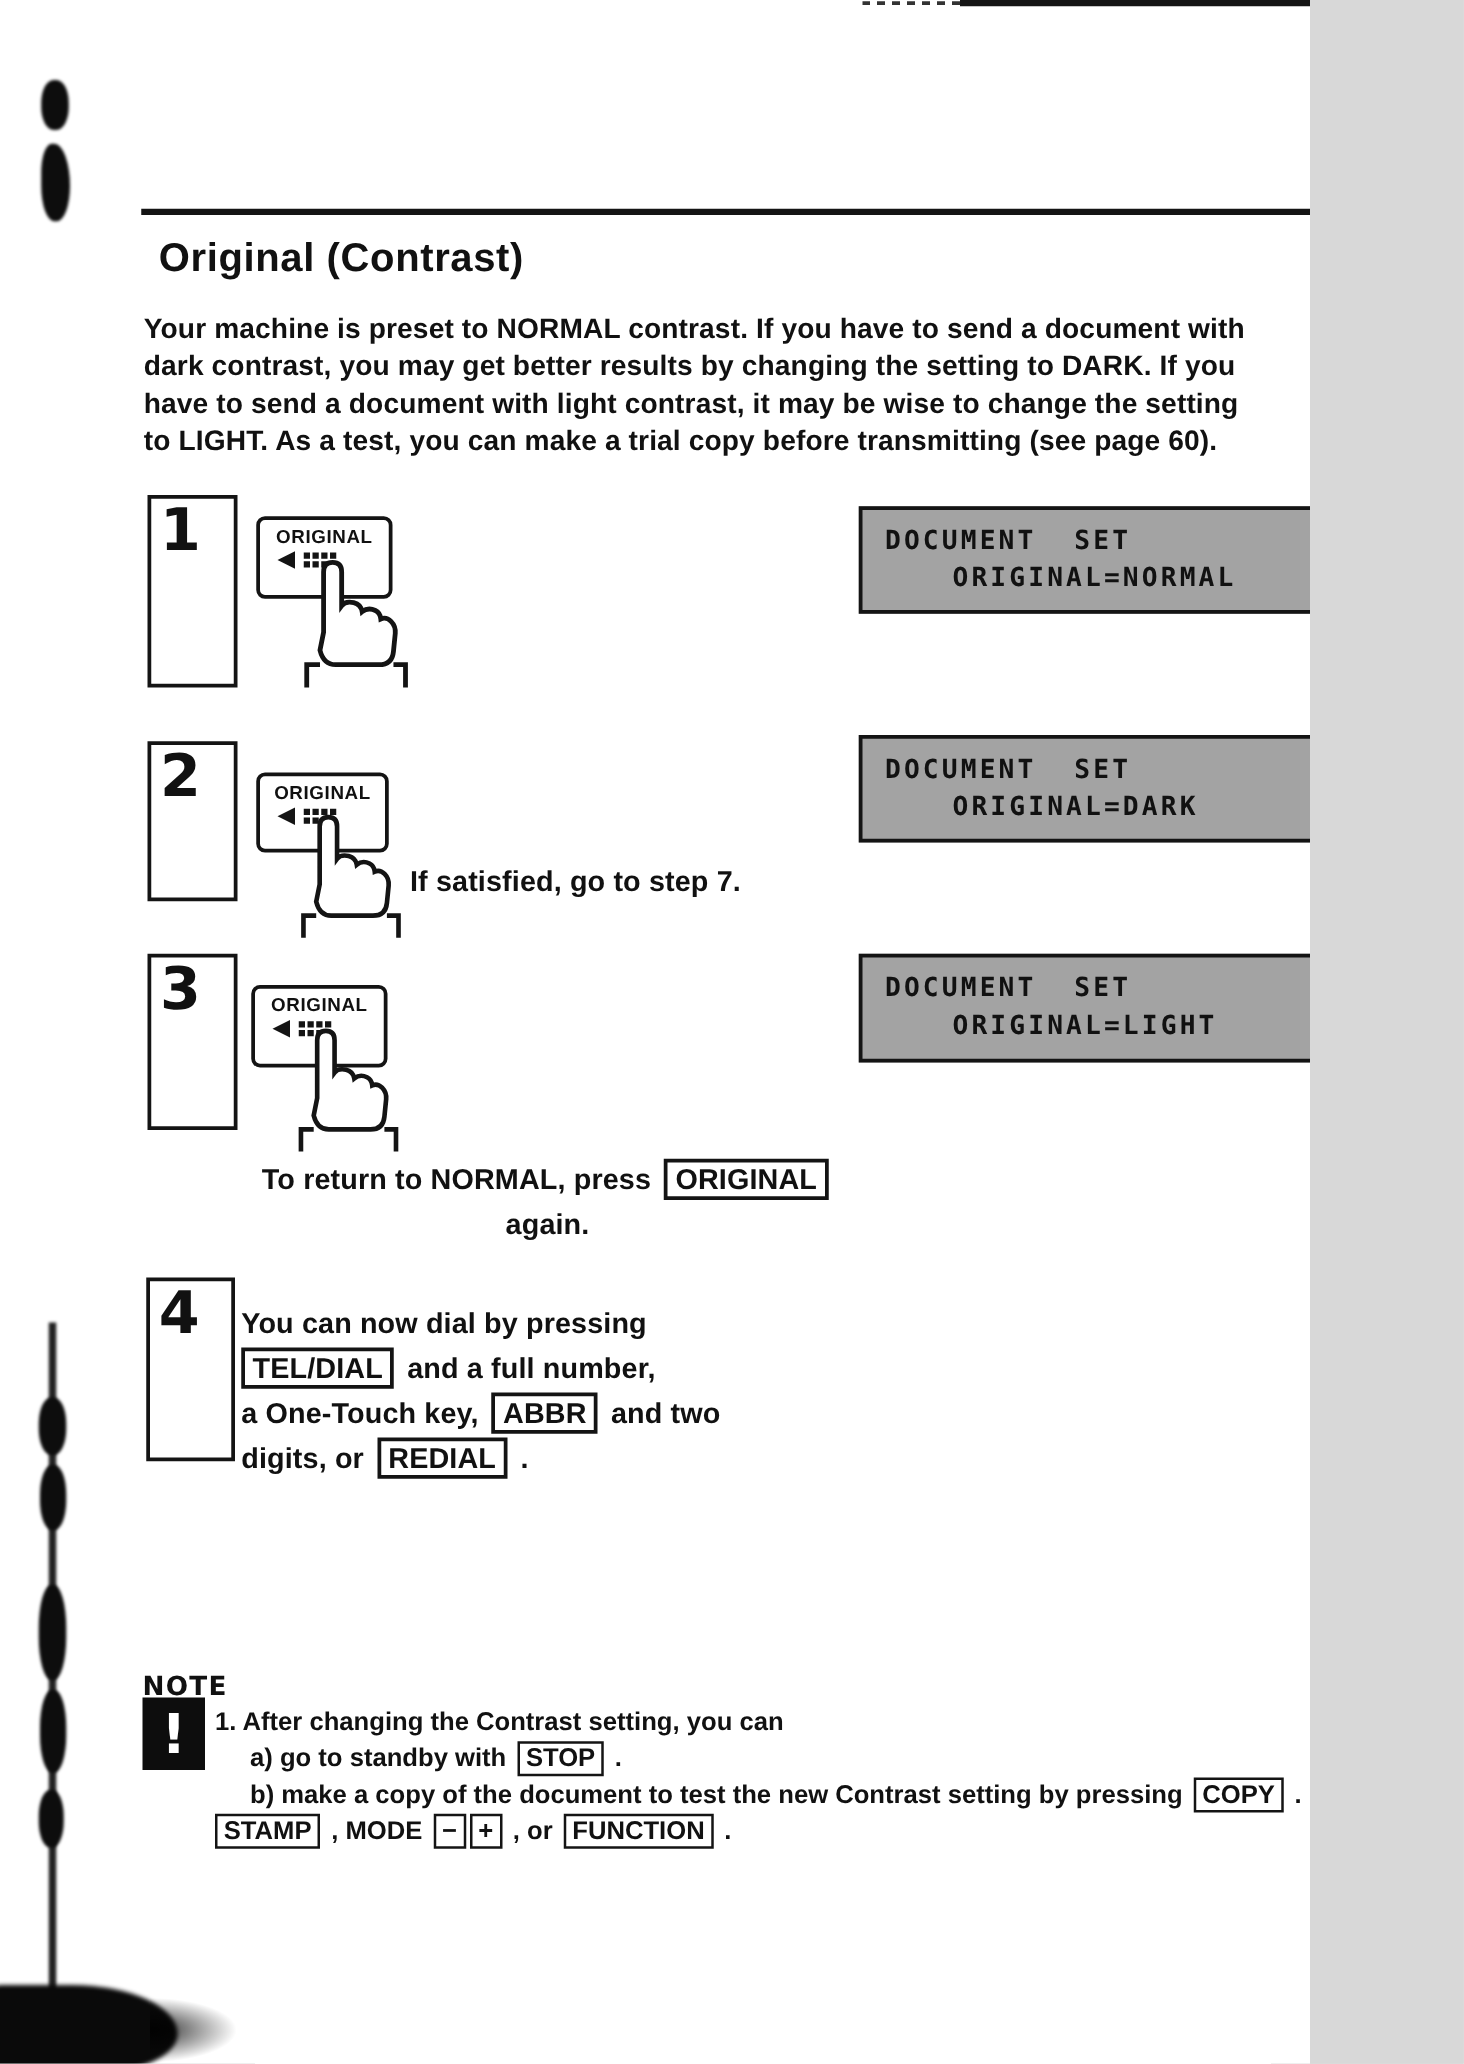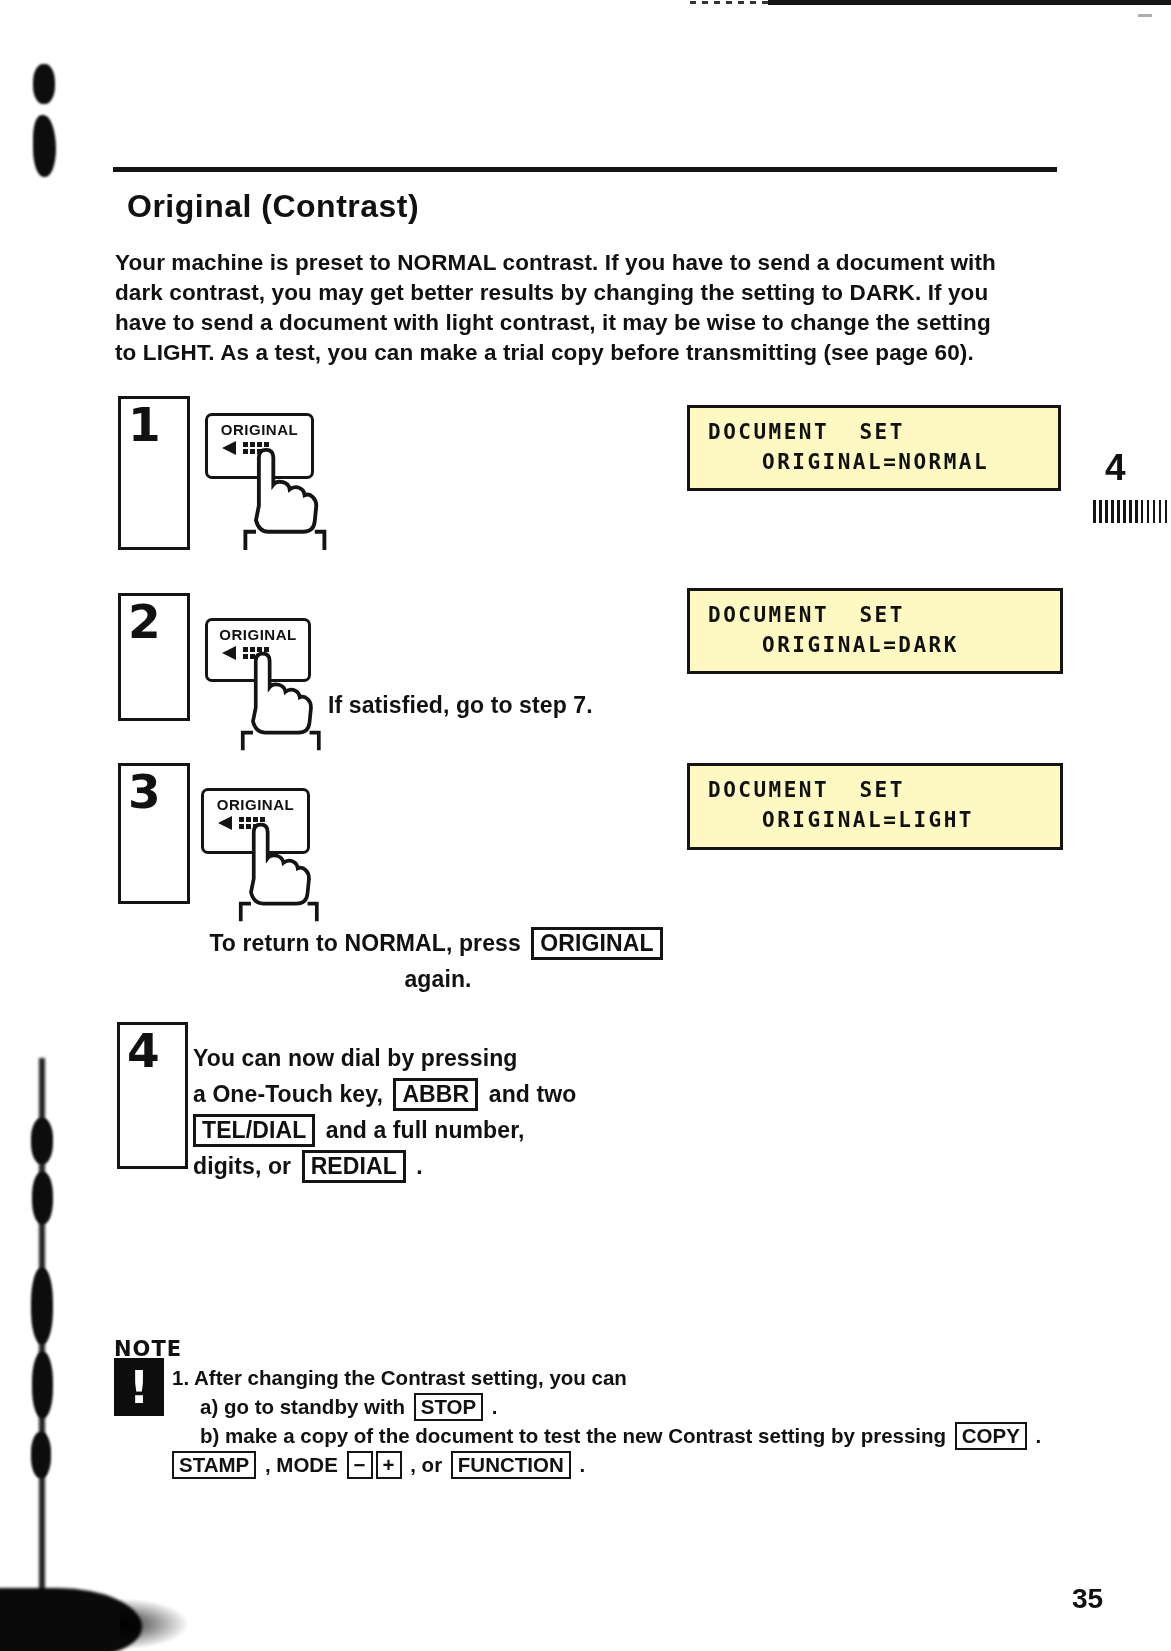--- a/index.html
+++ b/index.html
@@ -1,18 +1,18 @@
 <!DOCTYPE html>
 <html><head>
 <meta charset="utf-8">
 <style>
   html,body{margin:0;padding:0;background:#d8d8d8;}
   .page{
     position:relative;
-    width:1171px;height:1651px;
+    width:1048px;height:1651px;
     background:#ffffff;
     overflow:hidden;
     font-family:"Liberation Sans", sans-serif;
     color:#111;
   }
   
   .scan-top-line{position:absolute;left:768px;top:0;width:403px;height:5px;background:#151515;}
   .scan-top-dashes{position:absolute;left:690px;top:1px;width:80px;height:3px;
     background:repeating-linear-gradient(90deg,#333 0 6px,transparent 6px 12px);}
   .scan-top-speck{position:absolute;left:1138px;top:14px;width:14px;height:3px;background:#777;opacity:.6;}
@@ -40,21 +40,21 @@
     font-size:47px;font-weight:900;line-height:1;letter-spacing:-2px;}
   .fax-key{position:absolute;border:3px solid #141414;border-radius:7px;background:#fff;
     text-align:left;padding:5px 0 0 0;}
   .key-label{display:block;text-align:center;font-size:15px;font-weight:800;letter-spacing:.5px;}
   .key-row{display:flex;align-items:center;gap:7px;padding:3px 0 0 14px;}
   .tri-left{width:0;height:0;border-top:7px solid transparent;border-bottom:7px solid transparent;
     border-right:14px solid #141414;}
   .dots{display:grid;grid-template-columns:repeat(4,5px);grid-auto-rows:5px;gap:2px;}
   .dots i{background:#141414;display:block;}
   .hand{position:absolute;}
-  .lcd{position:absolute;border:3px solid #141414;background:#fef9c3;
+  .lcd{position:absolute;border:3px solid #141414;background:#a3a3a3;
     font-family:"DejaVu Sans Mono",monospace;font-weight:700;font-size:21px;}
   .lcd-line{white-space:pre;letter-spacing:2.5px;}
   .lcd .l1{padding:12px 0 0 18px;}
   .lcd .l2{padding:6px 0 0 72px;}
   
   .chapter-num{position:absolute;left:1105px;top:447px;font-size:37px;font-weight:900;}
   .chapter-bars{position:absolute;left:1093px;top:500px;width:78px;height:23px;
     background:repeating-linear-gradient(90deg,#141414 0 2.5px,transparent 2.5px 6px);}
   
   .btext{position:absolute;font-size:23px;font-weight:700;letter-spacing:.1px;}
@@ -197,27 +197,27 @@
       <span>again.</span>
     </div>
   </div>
 
   <div class="step-box" style="left:117px;top:1022px;width:65px;height:141px;">
     <span class="step-num">4</span>
   </div>
   <div class="btext" style="left:193px;top:1040px;width:470px;">
     <div class="cap-line"><span>You can now dial by pressing</span></div>
     <div class="cap-line">
+      <span class="keycap" style="margin-left:0;">TEL/DIAL</span>
+      <span>and a full number,</span>
+    </div>
+    <div class="cap-line">
       <span>a One-Touch key,</span>
       <span class="keycap">ABBR</span>
       <span>and two</span>
-    </div>
-    <div class="cap-line">
-      <span class="keycap" style="margin-left:0;">TEL/DIAL</span>
-      <span>and a full number,</span>
     </div>
     <div class="cap-line">
       <span>digits, or</span>
       <span class="keycap">REDIAL</span>
       <span>.</span>
     </div>
   </div>
 
   <div class="note-label">NOTE</div>
   <div class="note-icon">

